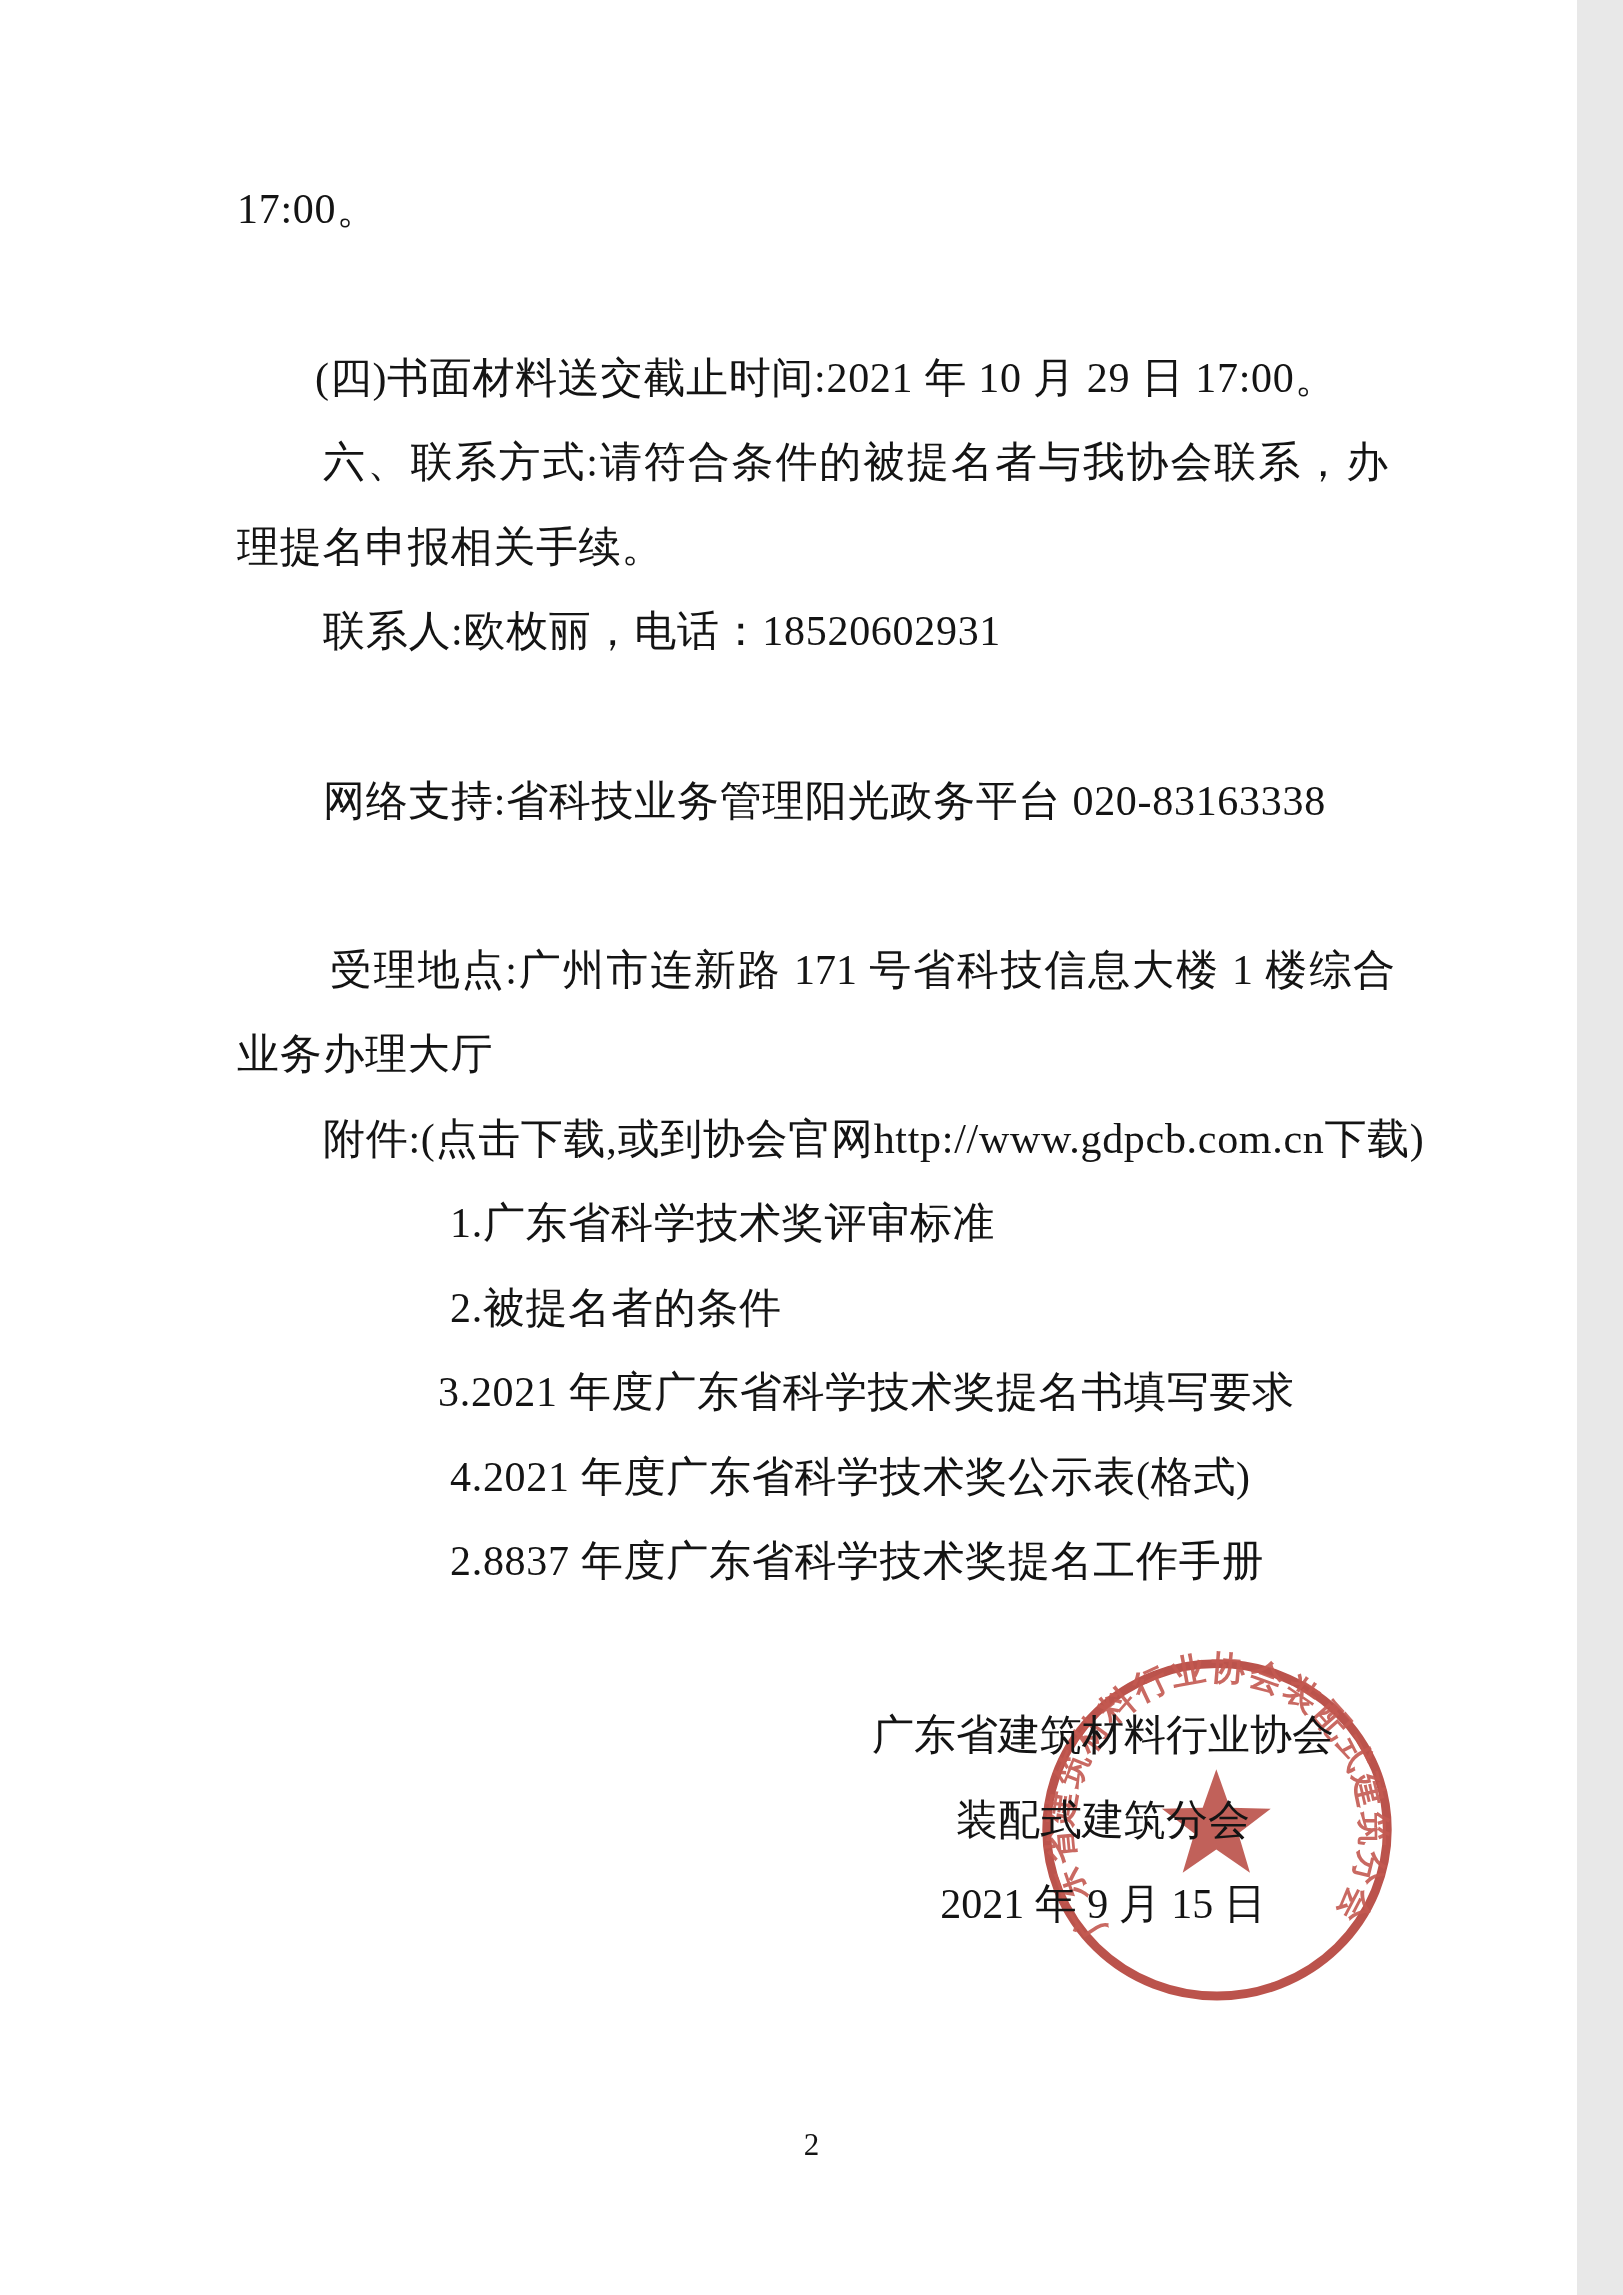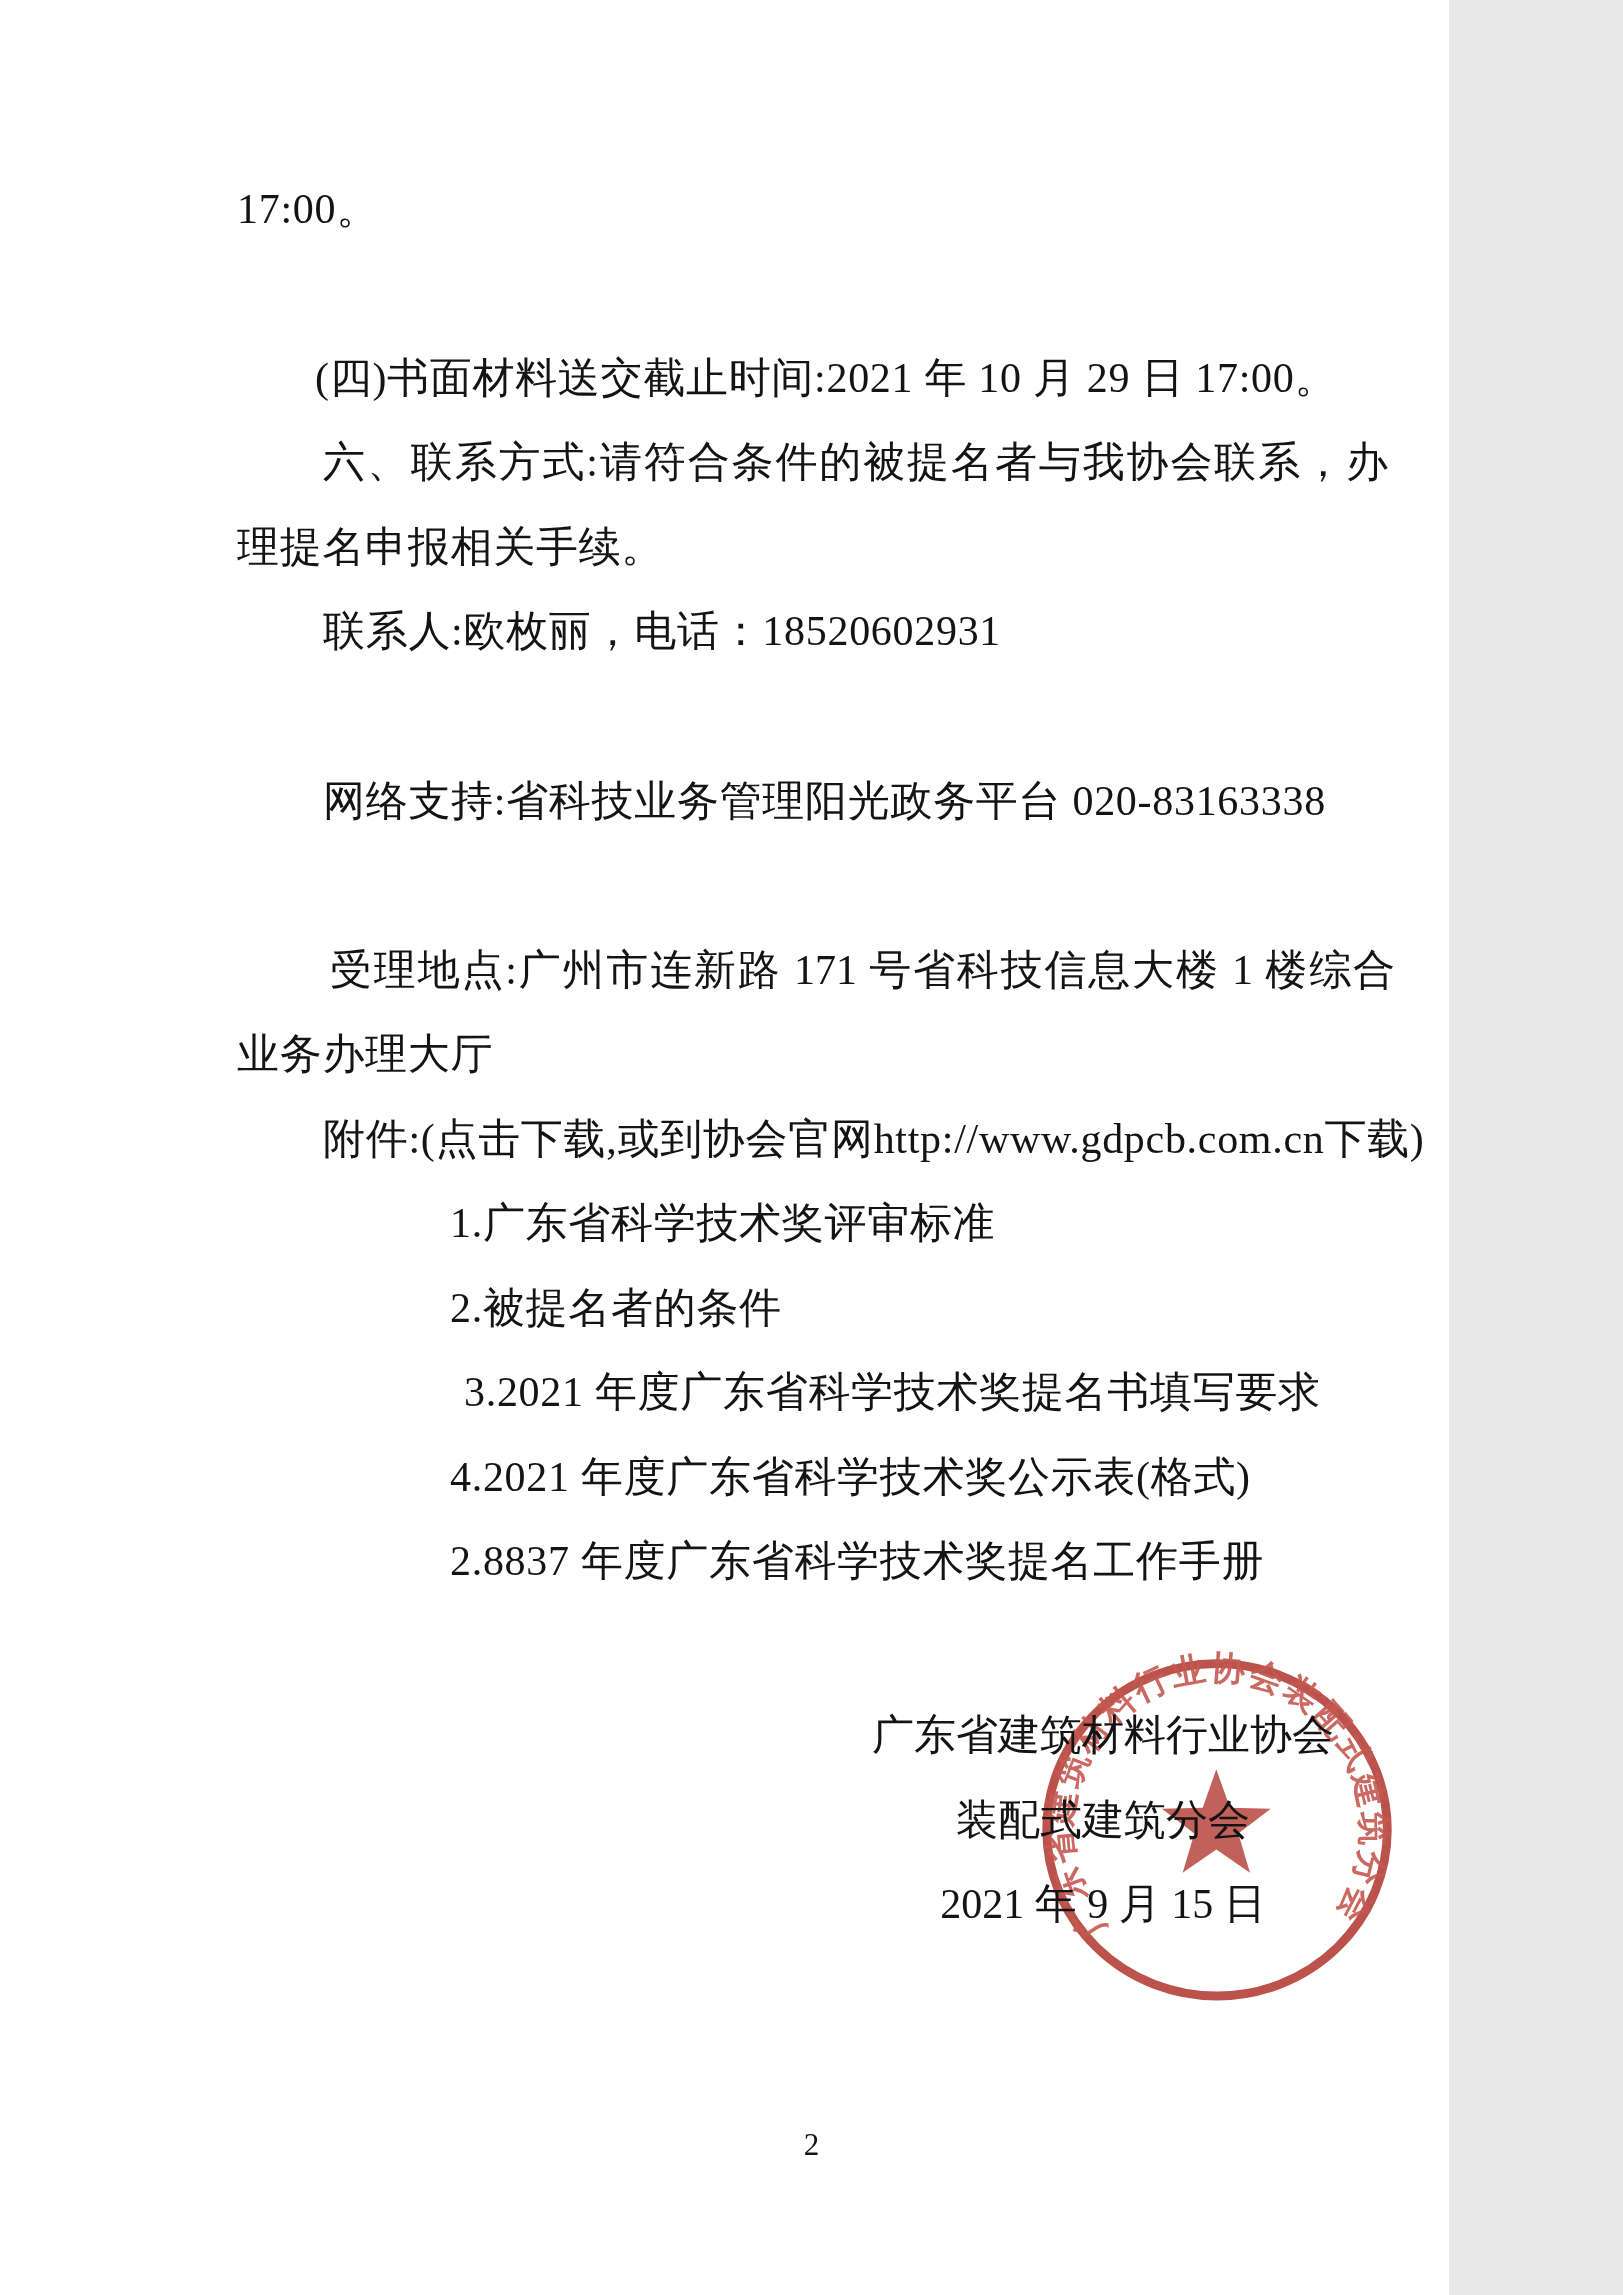--- a/index.html
+++ b/index.html
@@ -1,18 +1,18 @@
 <!DOCTYPE html>
 <html style="font-size:11px"><head>
 <meta charset="utf-8">
 <style>
   html,body{margin:0;padding:0;background:#e8e8e8;}
   .page{
     position:relative;
-    width:1449px;height:2295px;
+    width:1577px;height:2295px;
     background:#ffffff;
     font-family:"Liberation Serif","DejaVu Serif",serif;
     color:#141414;
     overflow:hidden;
   }
   .line{
     position:absolute;
     font-size:42px;
     line-height:45px;
     white-space:pre;
@@ -70,21 +70,21 @@
   <div class="line" style="top:356px;left:315px">(四)书面材料送交截止时间:2021 年 10 月 29 日 17:00。</div>
   <div class="line justify" style="top:440px;left:323px">六、联系方式:请符合条件的被提名者与我协会联系，办</div>
   <div class="line" style="top:525px;left:237px">理提名申报相关手续。</div>
   <div class="line" style="top:609px;left:323px">联系人:欧枚丽，电话：18520602931</div>
   <div class="line" style="top:779px;left:323px">网络支持:省科技业务管理阳光政务平台 020-83163338</div>
   <div class="line justify" style="top:948px;left:330px">受理地点:广州市连新路 171 号省科技信息大楼 1 楼综合</div>
   <div class="line" style="top:1032px;left:237px">业务办理大厅</div>
   <div class="line" style="top:1117px;left:323px">附件:(点击下载,或到协会官网http://www.gdpcb.com.cn下载)</div>
   <div class="line" style="top:1201px;left:450px">1.广东省科学技术奖评审标准</div>
   <div class="line" style="top:1286px;left:450px">2.被提名者的条件</div>
-  <div class="line" style="top:1370px;left:464px">3.2021 年度广东省科学技术奖提名书填写要求</div>
+  <div class="line" style="top:1370px;left:438px">3.2021 年度广东省科学技术奖提名书填写要求</div>
   <div class="line" style="top:1455px;left:450px">4.2021 年度广东省科学技术奖公示表(格式)</div>
   <div class="line" style="top:1539px;left:450px">2.8837 年度广东省科学技术奖提名工作手册</div>
 
   <svg class="seal" viewBox="0 0 540 530" aria-hidden="true">
     <ellipse cx="270" cy="264" rx="250" ry="244" fill="none" stroke-width="13" stroke="#b5443c"></ellipse>
     <polygon points="269,175 289,231.5 348.9,233 301.3,269.5 318.4,327 269,293 219.6,327 236.7,269.5 189.1,233 249,231.5" opacity="0.92" fill="#b5443c"></polygon>
     <defs>
       <path id="sealArc" d="M 109.2 408.3 A 213 220 0 1 1 430.8 408.3" fill="none"></path>
     </defs>
     <text class="seal-arc-text" opacity="0.9" fill="#bf4b42">

